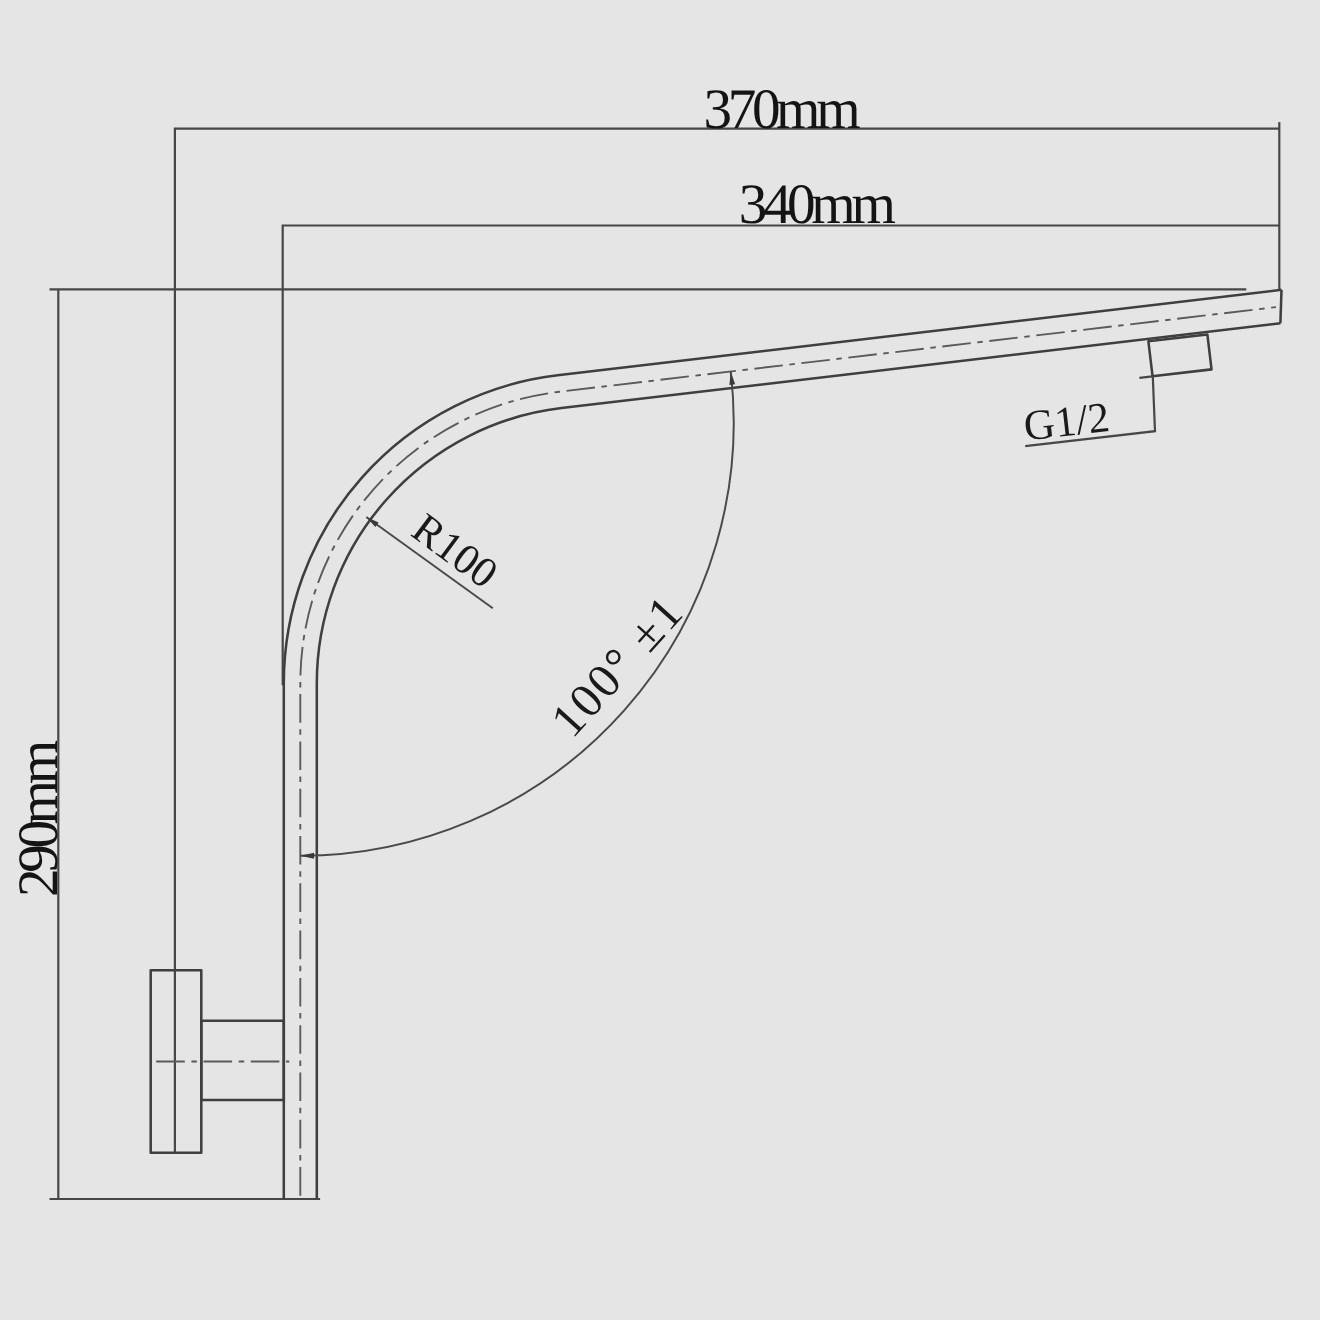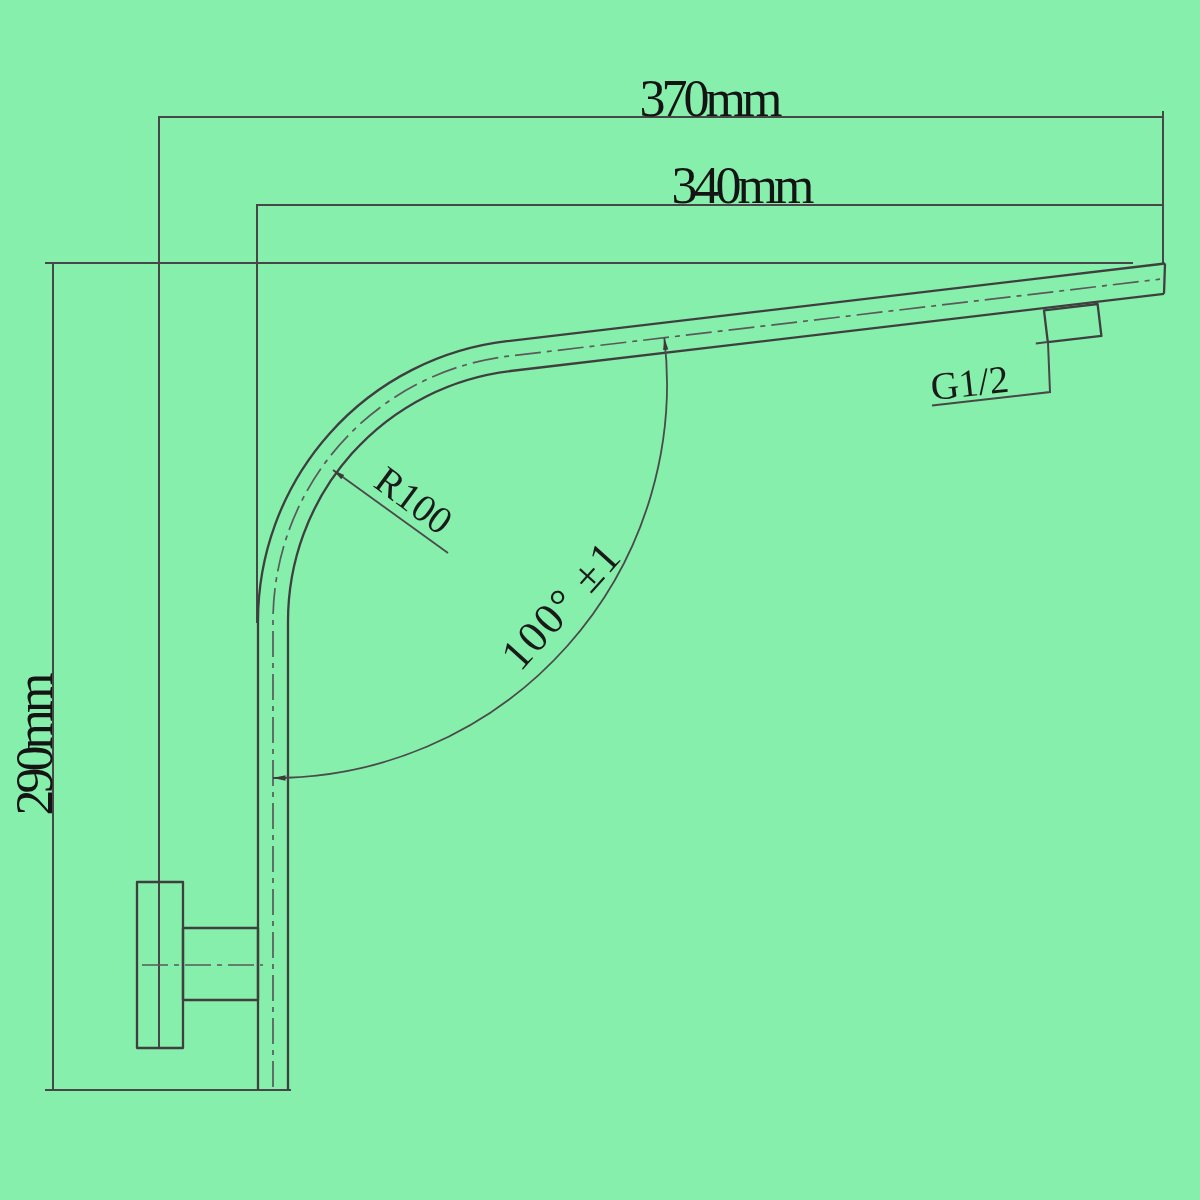--- a/index.html
+++ b/index.html
@@ -4,21 +4,21 @@
 <style>
   html, body {
     margin: 0;
     padding: 0;
     background: #ffffff;
   }
   .canvas {
     position: relative;
     width: 1200px;
     height: 1200px;
-    background: #86efac;
+    background: #e5e5e5;
     overflow: hidden;
   }
   svg { display: block; }
 
   .thin-line {
     fill: none;
     stroke: #474747;
     stroke-width: 2;
     stroke-linecap: butt;
     stroke-linejoin: miter;

